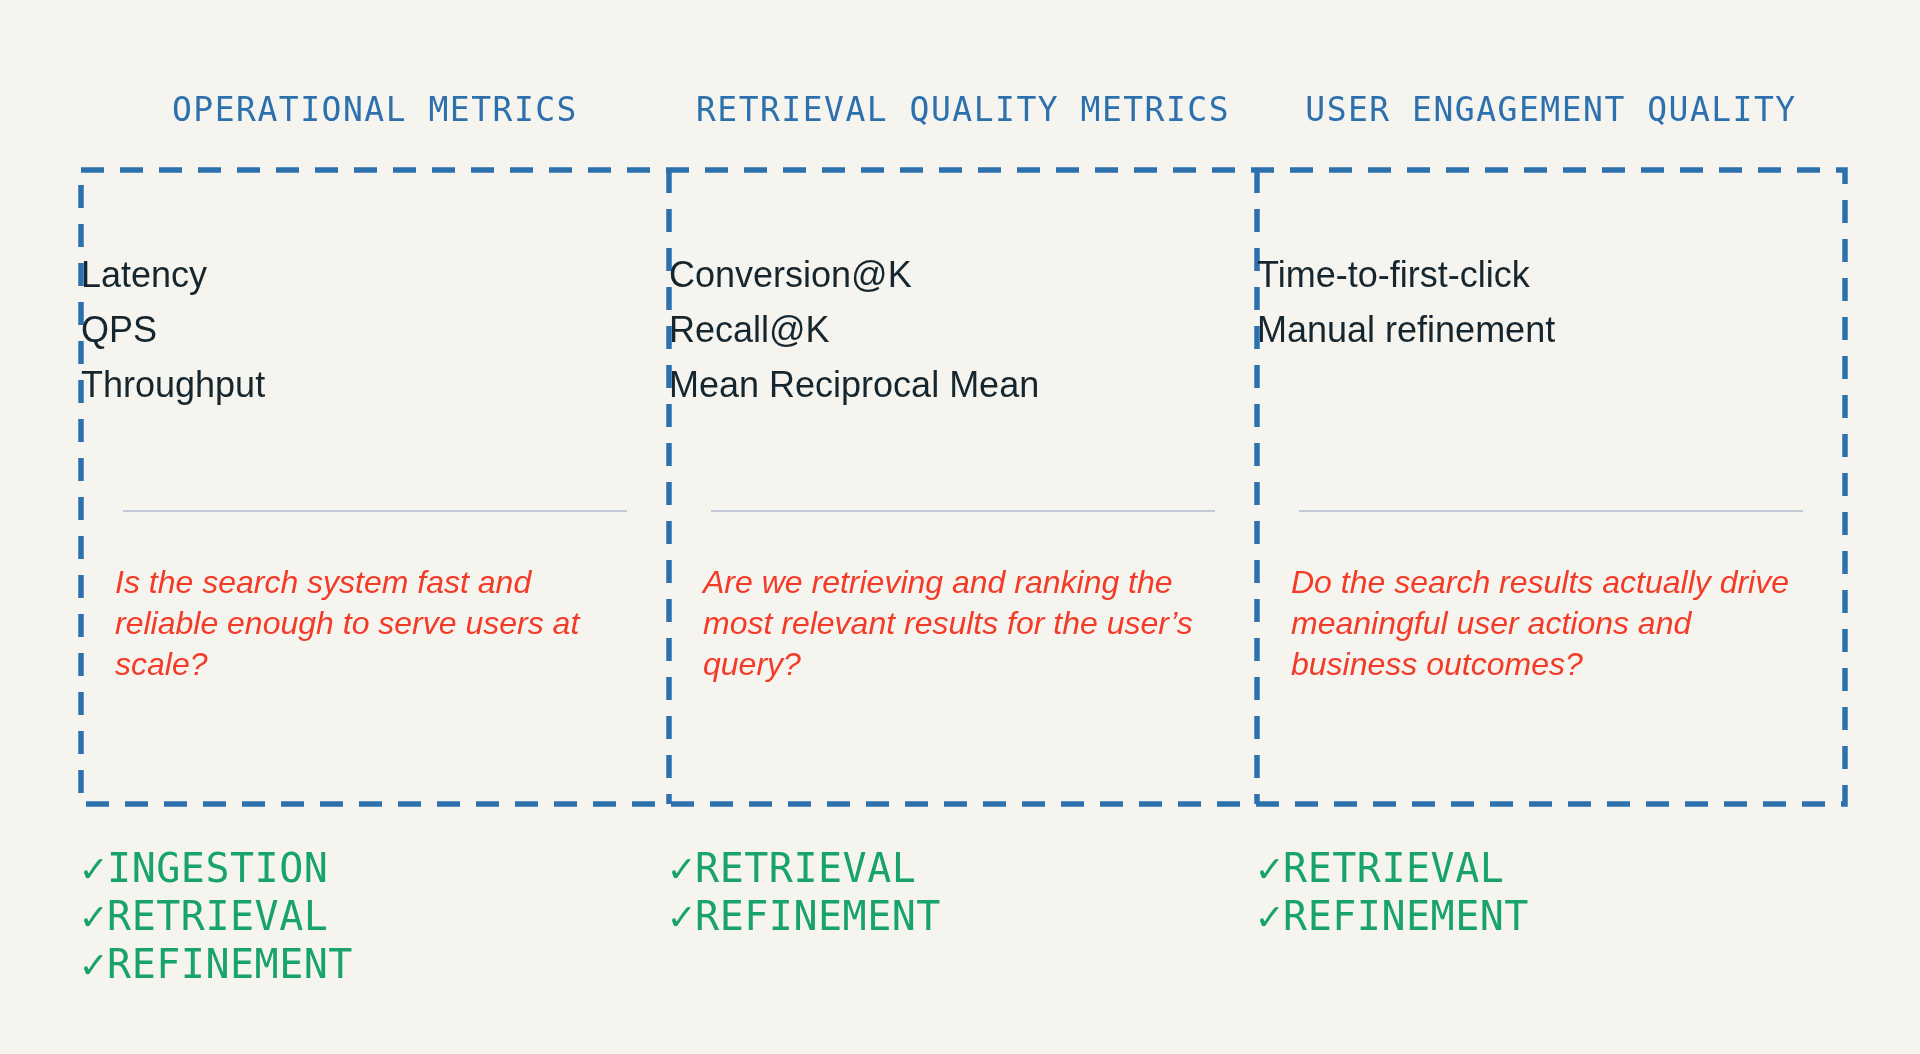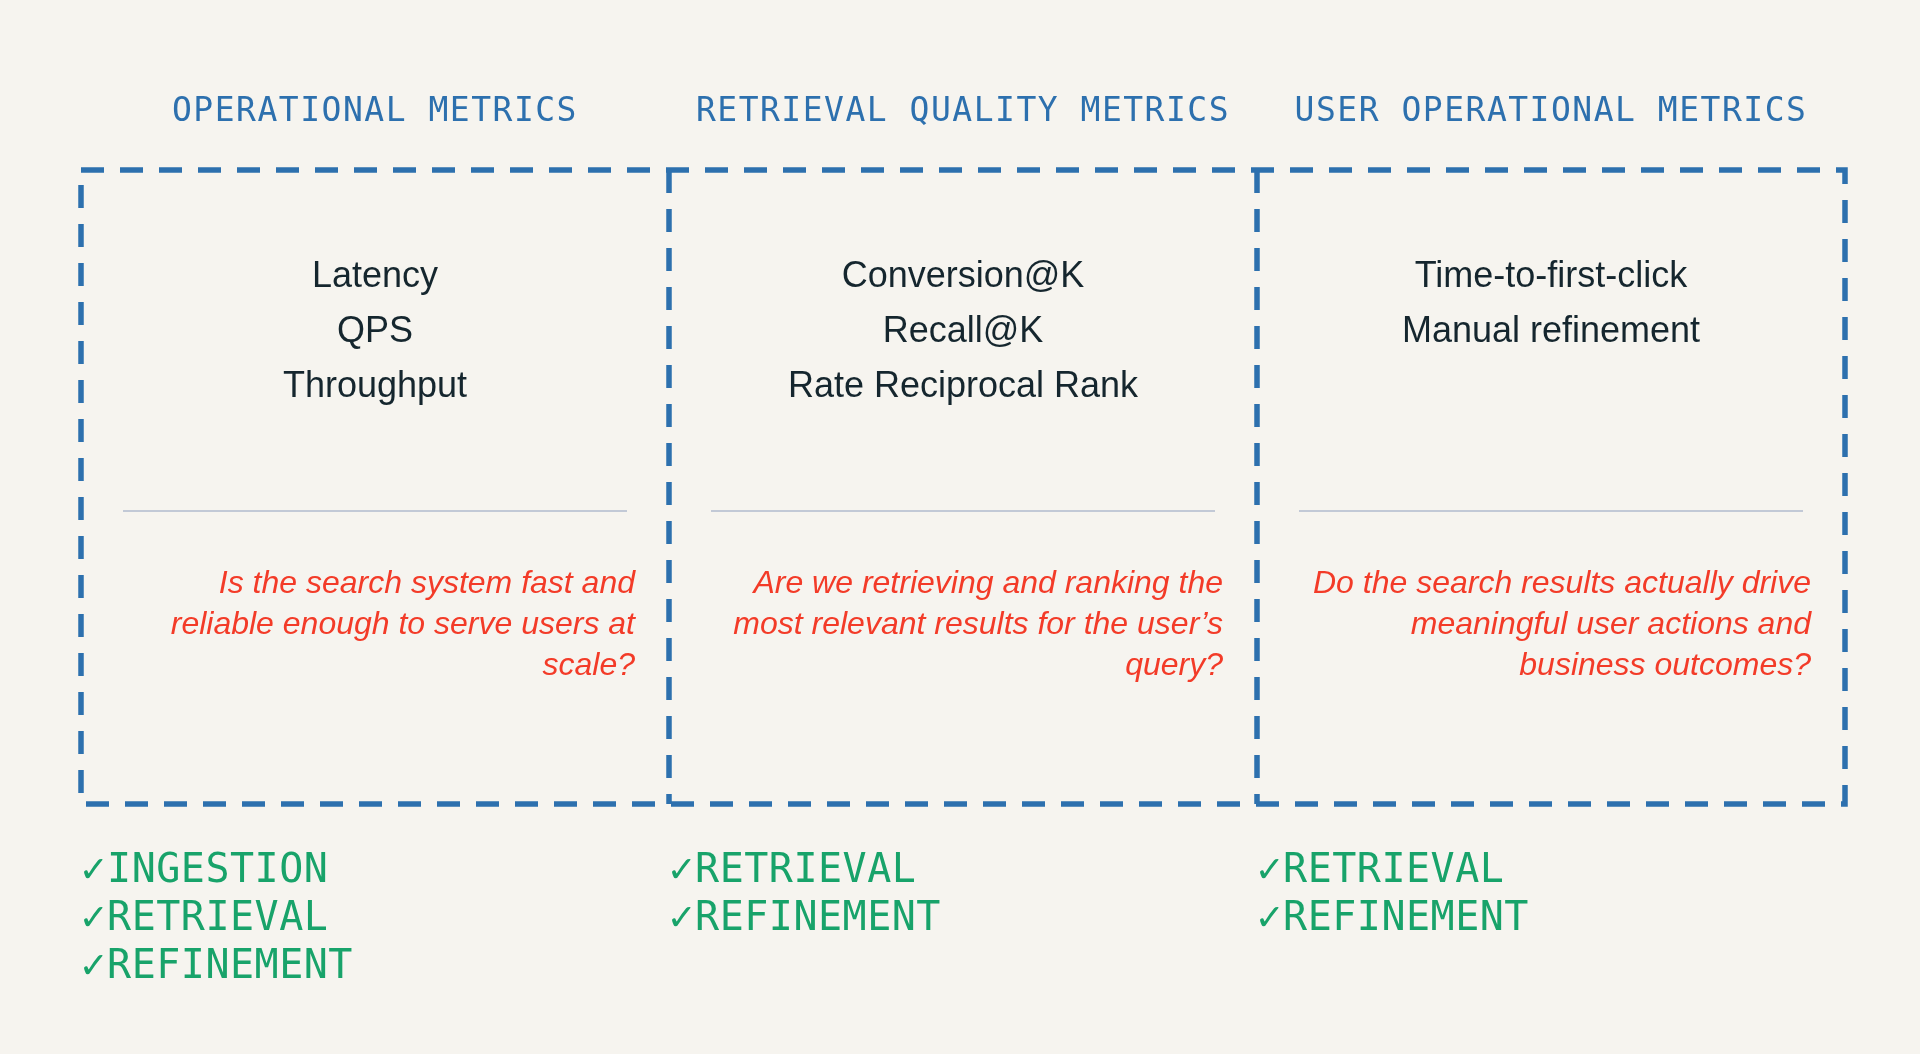--- a/index.html
+++ b/index.html
@@ -55,21 +55,20 @@
     display: grid;
     grid-template-columns: repeat(3, 1fr);
   }
   .cell { position: relative; }
 
   .metrics {
     position: absolute;
     top: 77px;
     left: 0;
     right: 0;
-    text-align: center;
   }
   .metric-line {
     font-size: 36px;
     line-height: 55px;
     font-weight: 500;
     color: #15262e;
     white-space: nowrap;
   }
 
   .divider {
@@ -79,21 +78,21 @@
     right: 42px;
     height: 0;
     border-top: 2px solid #c2c9d6;
   }
 
   .question {
     position: absolute;
     top: 392px;
     left: 34px;
     right: 34px;
-    text-align: right;
+    text-align: left;
     font-style: italic;
     font-weight: 500;
     font-size: 32px;
     line-height: 41px;
     color: #f33b28;
   }
 
   
   .stages-row {
     position: absolute;
@@ -120,21 +119,21 @@
   }
 </style>
 </head>
 <body>
 
 <div class="canvas">
 
   <div class="headers">
     <div class="col-header">OPERATIONAL METRICS</div>
     <div class="col-header">RETRIEVAL QUALITY METRICS</div>
-    <div class="col-header">USER OPERATIONAL METRICS</div>
+    <div class="col-header">USER ENGAGEMENT QUALITY</div>
   </div>
 
   <svg class="dashed-box" viewBox="0 0 1770 640" xmlns="http://www.w3.org/2000/svg" aria-hidden="true">
     <rect x="3" y="3" width="1764" height="634" fill="none" stroke="#2d70ae" stroke-width="5.5" stroke-dasharray="23 16"></rect>
     <line x1="591" y1="3" x2="591" y2="637" stroke="#2d70ae" stroke-width="5.5" stroke-dasharray="23 16"></line>
     <line x1="1179" y1="3" x2="1179" y2="637" stroke="#2d70ae" stroke-width="5.5" stroke-dasharray="23 16"></line>
   </svg>
 
   <div class="cells">
 
@@ -145,21 +144,21 @@
         <div class="metric-line">Throughput</div>
       </div>
       <div class="divider"></div>
       <div class="question">Is the search system fast and reliable enough to serve users at scale?</div>
     </div>
 
     <div class="cell">
       <div class="metrics">
         <div class="metric-line">Conversion@K</div>
         <div class="metric-line">Recall@K</div>
-        <div class="metric-line">Rate Reciprocal Rank</div>
+        <div class="metric-line">Mean Reciprocal Mean</div>
       </div>
       <div class="divider"></div>
       <div class="question">Are we retrieving and ranking the most relevant results for the user’s query?</div>
     </div>
 
     <div class="cell">
       <div class="metrics">
         <div class="metric-line">Time-to-first-click</div>
         <div class="metric-line">Manual refinement</div>
       </div>

